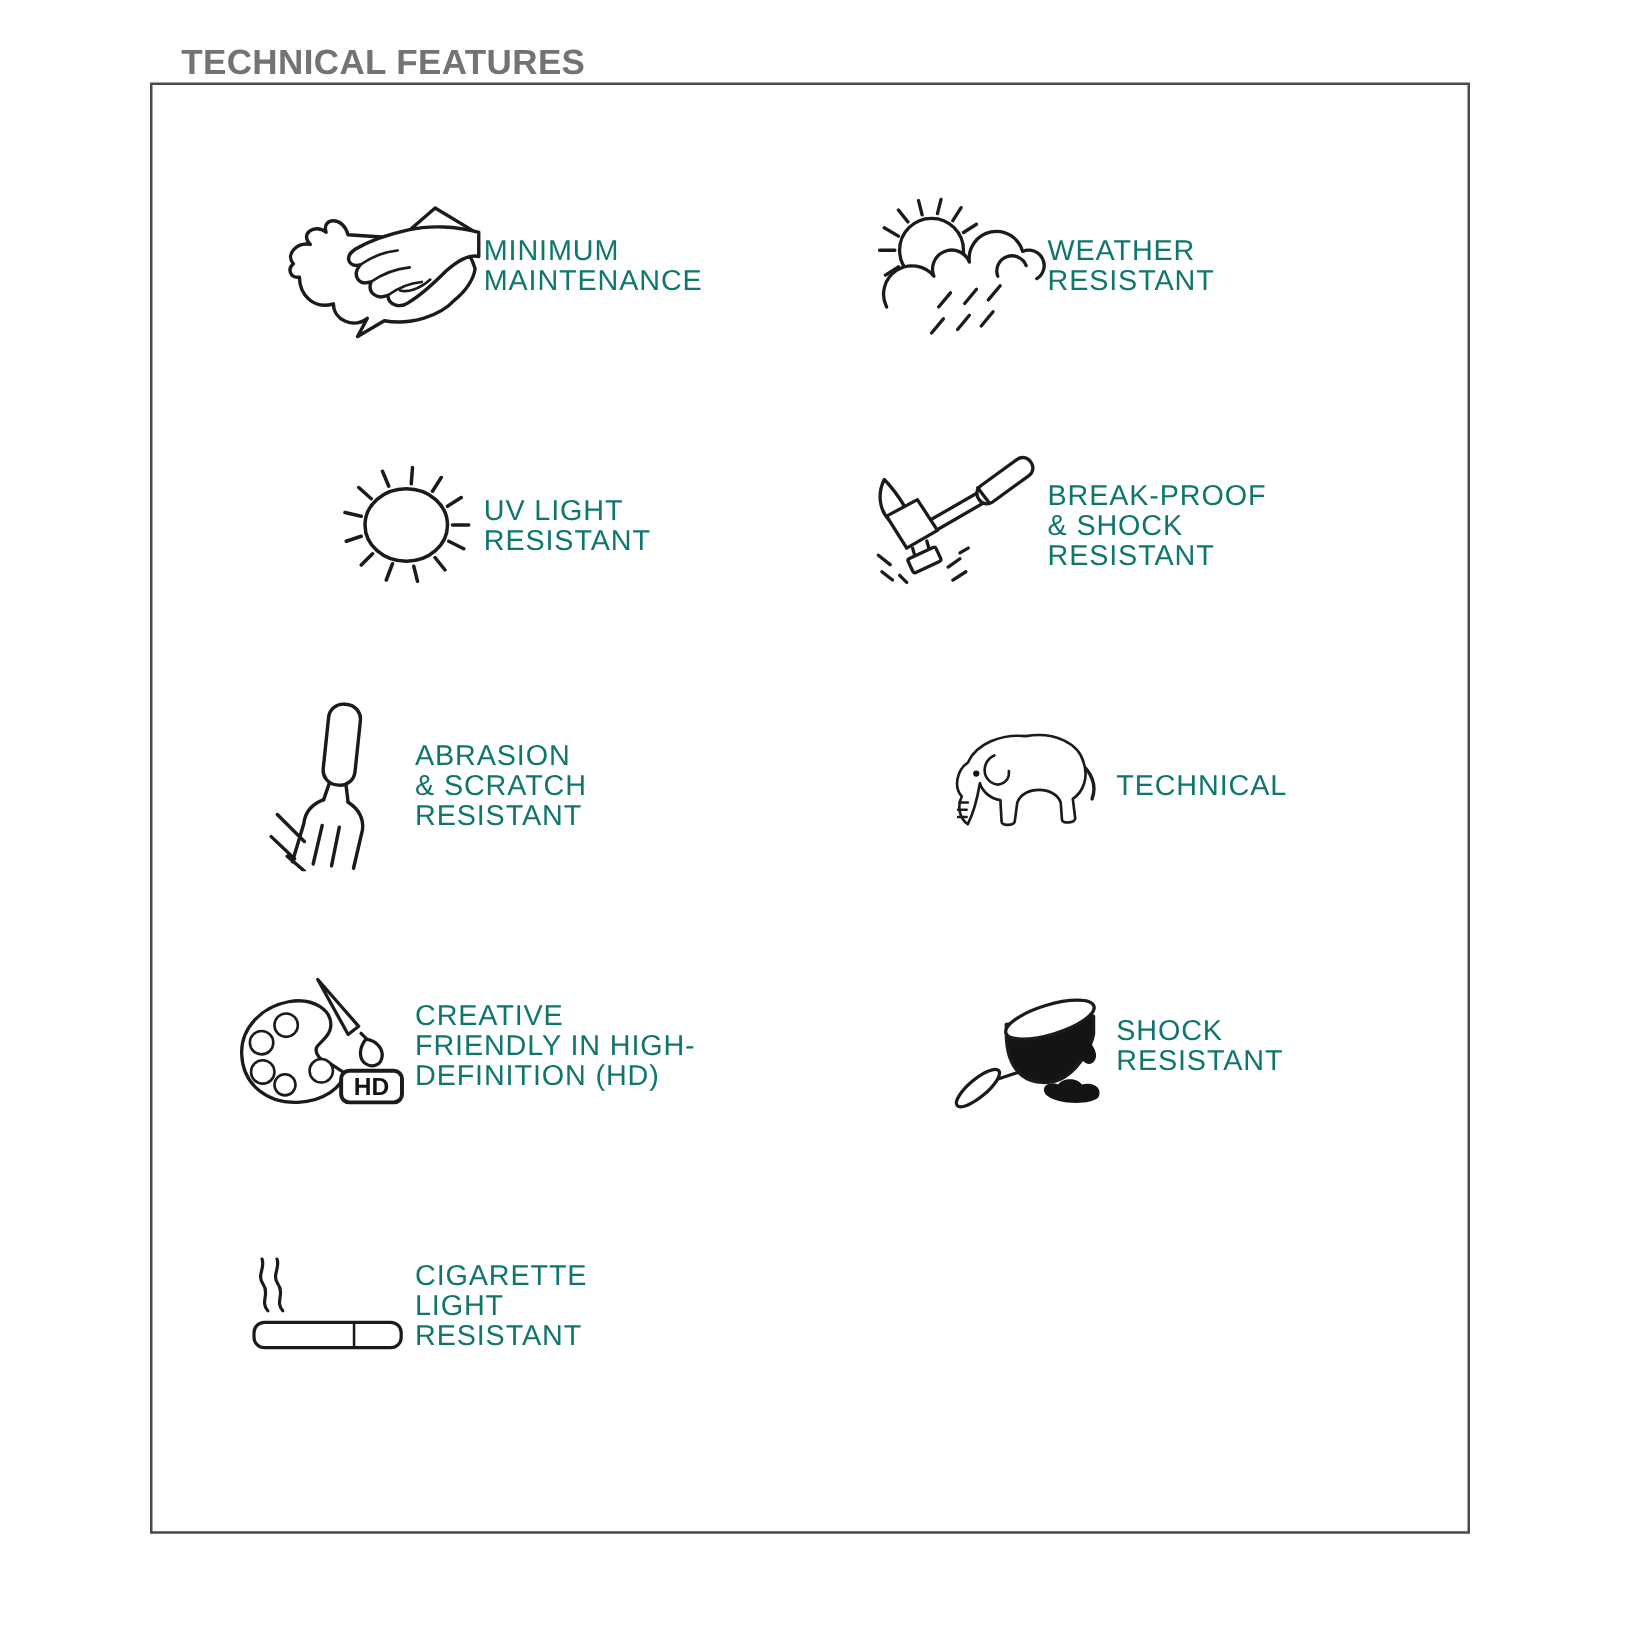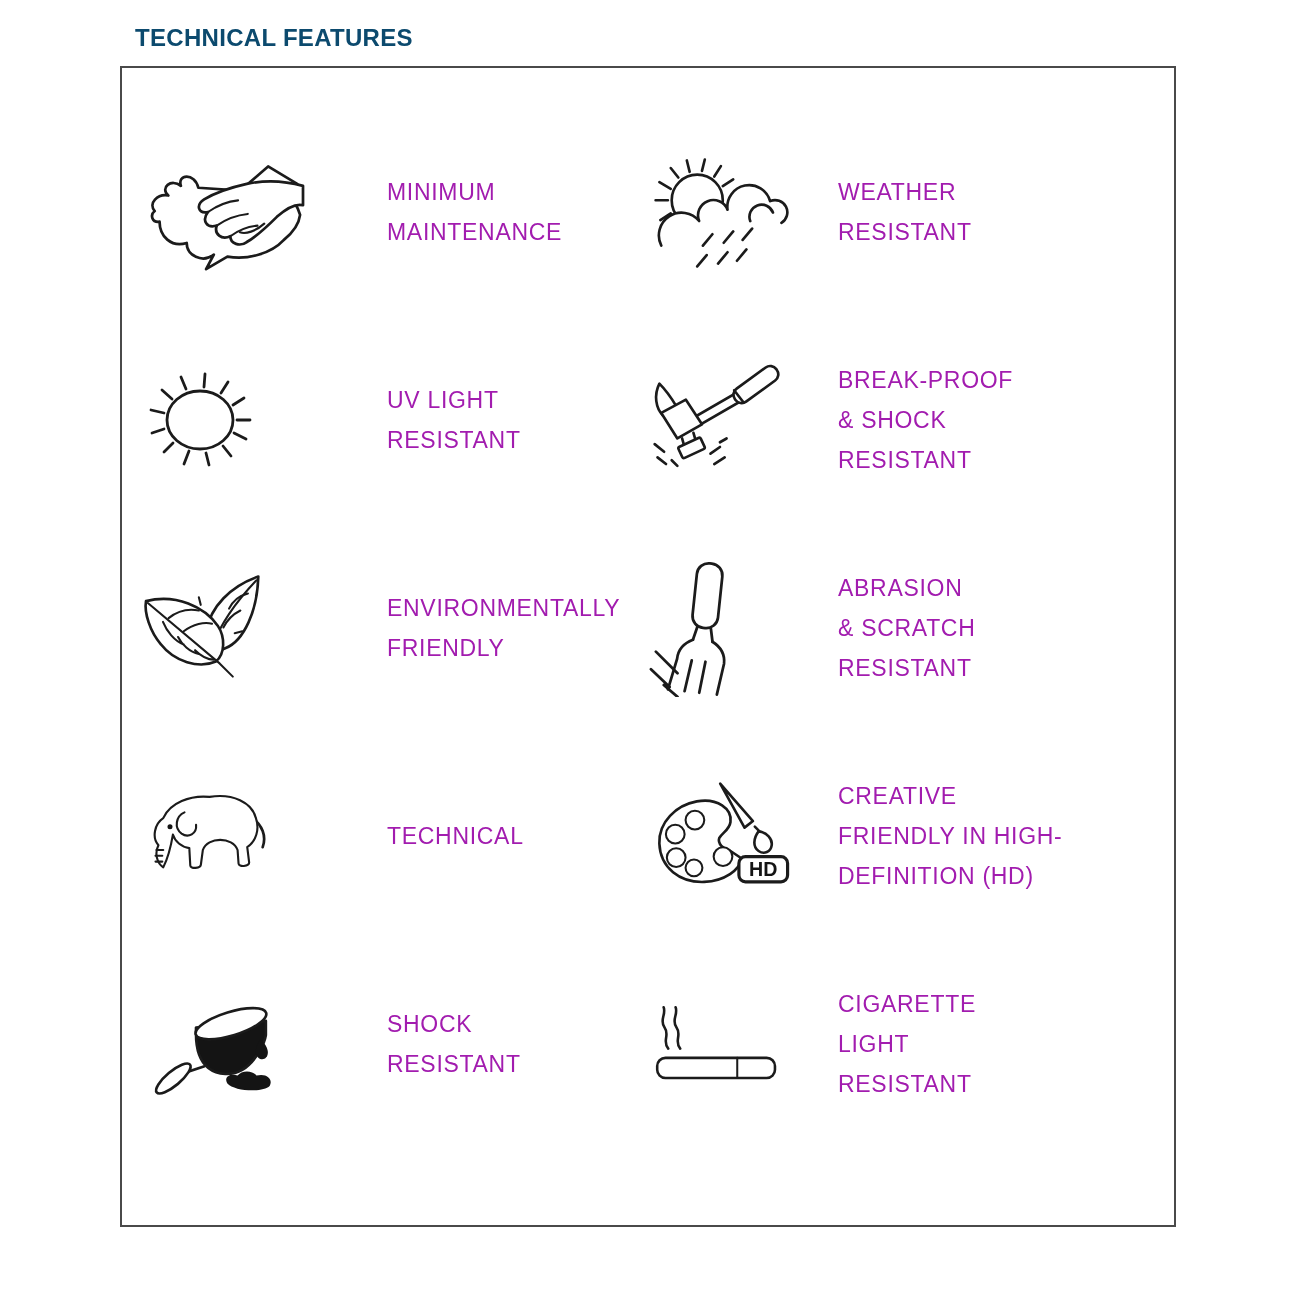--- a/index.html
+++ b/index.html
@@ -1,28 +1,28 @@
 <!DOCTYPE html>
 <html><head>
 <meta charset="utf-8">
 <style>
   html,body{margin:0;padding:0;background:#fff;}
   body{width:1300px;height:1300px;position:relative;overflow:hidden;
        font-family:"Liberation Sans",sans-serif;}
-  .title{position:absolute;left:127px;top:16px;font-size:24px;font-weight:bold;
-         color:#0c4a6e;letter-spacing:0.3px;margin:8px;}
+  .title{position:absolute;left:127px;top:16px;font-size:28px;font-weight:bold;
+         color:#737373;letter-spacing:0.3px;margin:18px;}
   .panel{position:absolute;left:120px;top:66px;width:1056px;height:1161px;
          border:2px solid #4a4a4a;box-sizing:border-box;background:#fff;
          display:grid;grid-template-columns:1fr 1fr;grid-auto-rows:208px;
          padding:40px 20px 0 20px;}
   .cell{display:flex;align-items:center;}
-  .icon-box{flex:none;display:flex;align-items:center;justify-content:flex-start;}
+  .icon-box{flex:none;display:flex;align-items:center;justify-content:flex-end;}
   .icon-box.l{width:245px;}
   .icon-box.r{width:190px;}
-  .label{flex:1;font-size:23px;line-height:40px;color:#a21caf;
+  .label{flex:1;font-size:23px;line-height:24px;color:#0f766e;
          letter-spacing:0.7px;white-space:pre-line;font-weight:400;}
   svg{display:block;}
   .s{fill:none;stroke:#1b1b1b;stroke-width:2.8;stroke-linecap:round;stroke-linejoin:round;}
   .sw{fill:#ffffff;stroke:#1b1b1b;stroke-width:2.8;stroke-linecap:round;stroke-linejoin:round;}
   .wf{fill:#ffffff;stroke:none;}
   .bf{fill:#141414;stroke:none;}
   .bfs{fill:#141414;stroke:#1b1b1b;stroke-width:2.8;stroke-linejoin:round;}
   .thin{stroke-width:2.2;}
   .thick{stroke-width:3.4;}
   svg text{font-family:"Liberation Sans",sans-serif;font-weight:bold;fill:#141414;}
@@ -87,35 +87,20 @@
         <path class="s" d="M36,84 L38,91 M48,78 L50,85"></path>
         <rect class="sw" x="33" y="87.5" width="26" height="13" rx="2" transform="rotate(-25 46 94)"></rect>
         <path class="s" d="M7,90 L17,98 M10,104 L19,111 M25,107 L31,113 M66,100 L76,93 M70,111 L81,104 M76,88 L83,84"></path>
       </svg>
     </div>
     <div class="label">BREAK-PROOF
 &amp; SHOCK
 RESISTANT</div>
   </div>
 
-  <div class="cell">
-    <div class="icon-box l">
-      <svg width="142" height="118" viewBox="0 0 150 125">
-        <path class="sw" d="M123,8 C94,18 72,40 68,66 C66,80 76,90 88,84 C108,76 122,44 123,8 Z"></path>
-        <path class="s thin" d="M121,12 C100,34 84,56 74,82"></path>
-        <path class="s thin" d="M112,26 C104,28 96,34 92,42 M104,44 C96,48 90,54 86,62"></path>
-        <path class="s thin" d="M60,30 L62,38 M98,68 L106,66"></path>
-        <path class="sw" d="M4,34 C36,26 66,40 80,60 C88,72 88,90 78,98 C60,106 34,98 20,80 C8,66 2,46 4,34 Z"></path>
-        <path class="s thin" d="M6,36 L82,100 L96,114"></path>
-        <path class="s thin" d="M28,52 C38,44 50,42 60,44 M44,66 C54,58 66,56 74,58 M22,56 C26,66 34,76 44,80 M38,72 C42,80 50,88 60,90 M56,86 C62,92 70,96 76,96"></path>
-      </svg>
-    </div>
-    <div class="label">ENVIRONMENTALLY
-FRIENDLY</div>
-  </div>
 
   <div class="cell">
       <div class="icon-box r">
       <svg width="118" height="138" viewBox="0 0 120 140">
         <g transform="rotate(6 57 70)">
           <rect class="sw" x="44" y="4" width="26" height="66" rx="12"></rect>
           <path class="s" d="M50,70 L47,83 M64,70 L67,83"></path>
           <path class="s" d="M47,83 C37,88 33,96 33,104 L27,136"></path>
           <path class="s" d="M67,83 C77,88 81,96 81,104 L77,136"></path>
           <path class="s" d="M48,104 L44,136 M62,104 L59,136"></path>

